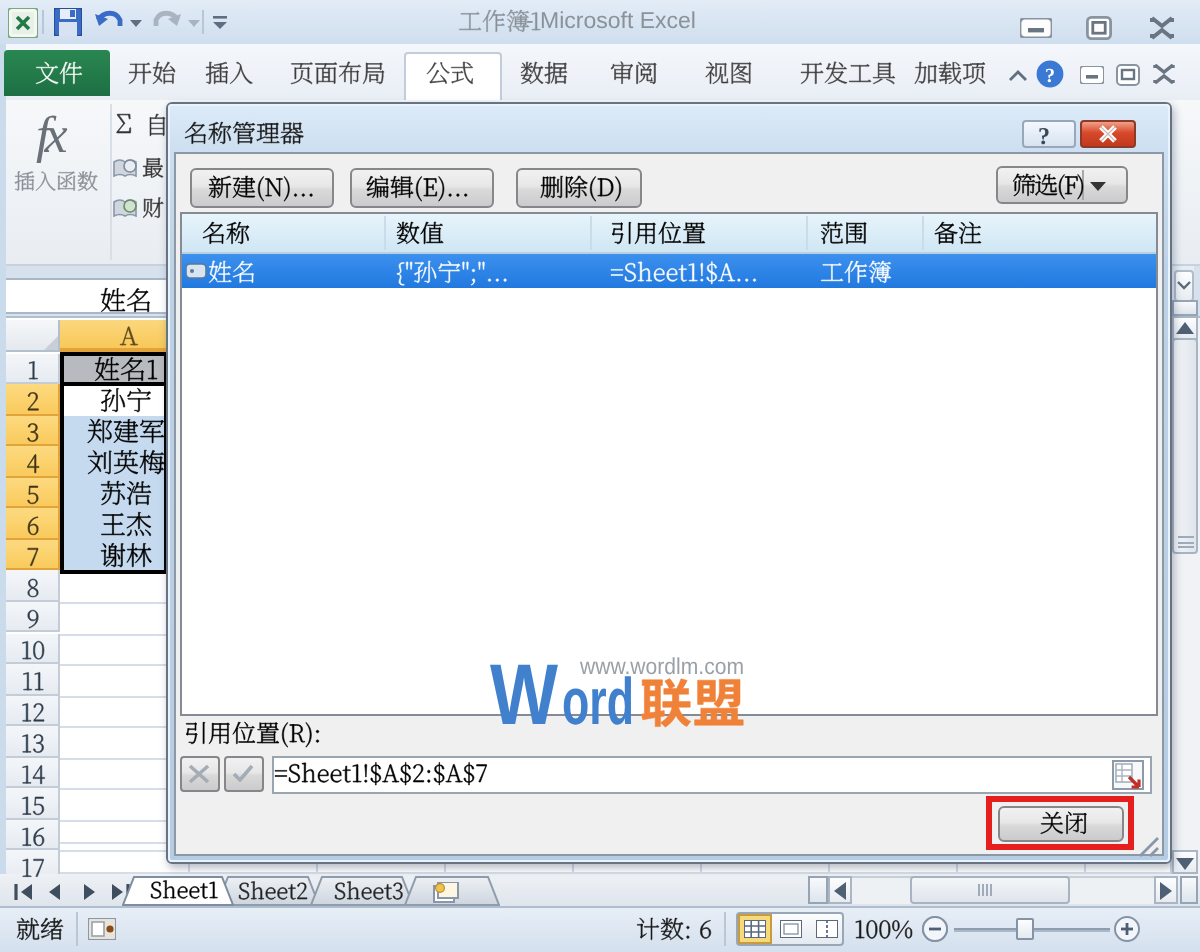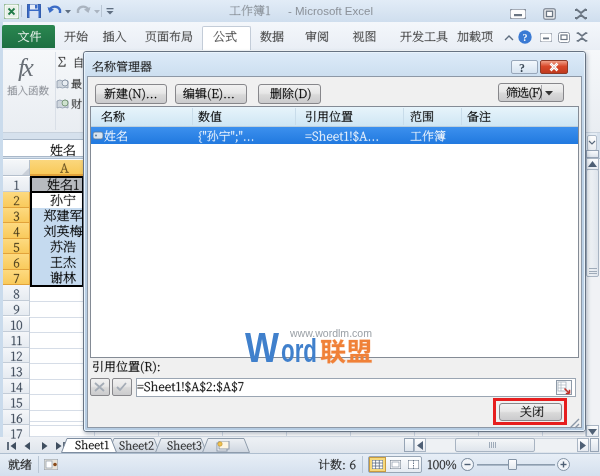--- a/index.html
+++ b/index.html
@@ -207,21 +207,21 @@
     <path d="M14.5 2 L12.5 8 L8 4.5 Z" fill="#aab4c0"></path>
   </svg>
 <svg class="a" style="left:94px;top:10px" width="6" height="4">
     <path d="M0 0 L6 0 L3 3.5 Z" fill="#aab4c0"></path>
   </svg>
 <div class="a" style="left:101px;top:5px;width:1px;height:12px;background:#b9c6d4"></div>
 <svg class="a" style="left:106px;top:8px" width="8" height="7">
     <rect x="0.5" y="0" width="7" height="1.3" fill="#5f6e80"></rect>
     <path d="M0.5 3 L7.5 3 L4 6.5 Z" fill="#5f6e80"></path>
   </svg>
-<div class="a" style="left:288px;top:5px;width:120px;height:14px;font-size:11.5px;color:#8b9199">- Microsoft Excel</div>
+<div class="a" style="left:263px;top:5px;width:120px;height:14px;font-size:11.5px;color:#8b9199">- Microsoft Excel</div>
 <svg class="a" style="left:510px;top:9px" width="16" height="10">
     <rect x="0" y="0" width="16" height="10" rx="2.5" fill="#fdfdfd" stroke="#8a93a0" stroke-width="1.4"></rect>
     <rect x="4" y="5" width="8" height="2.2" fill="#6a7582"></rect>
   </svg>
 <svg class="a" style="left:543px;top:8px" width="13" height="12">
     <rect x="0.7" y="0.7" width="11.6" height="10.6" rx="2" fill="#fdfdfd" stroke="#8a93a0" stroke-width="1.4"></rect>
     <rect x="3.4" y="3.2" width="6.2" height="5.4" fill="none" stroke="#6a7582" stroke-width="1.4"></rect>
   </svg>
 <svg class="a" style="left:574px;top:8px" width="14" height="12">
     <path d="M2 1 L7 5 L12 1 M2 11 L7 7 L12 11 M2 1 L2 3 M12 1 L12 3 M2 11 L2 9 M12 11 L12 9" stroke="#6a7582" stroke-width="2" fill="none"></path>

